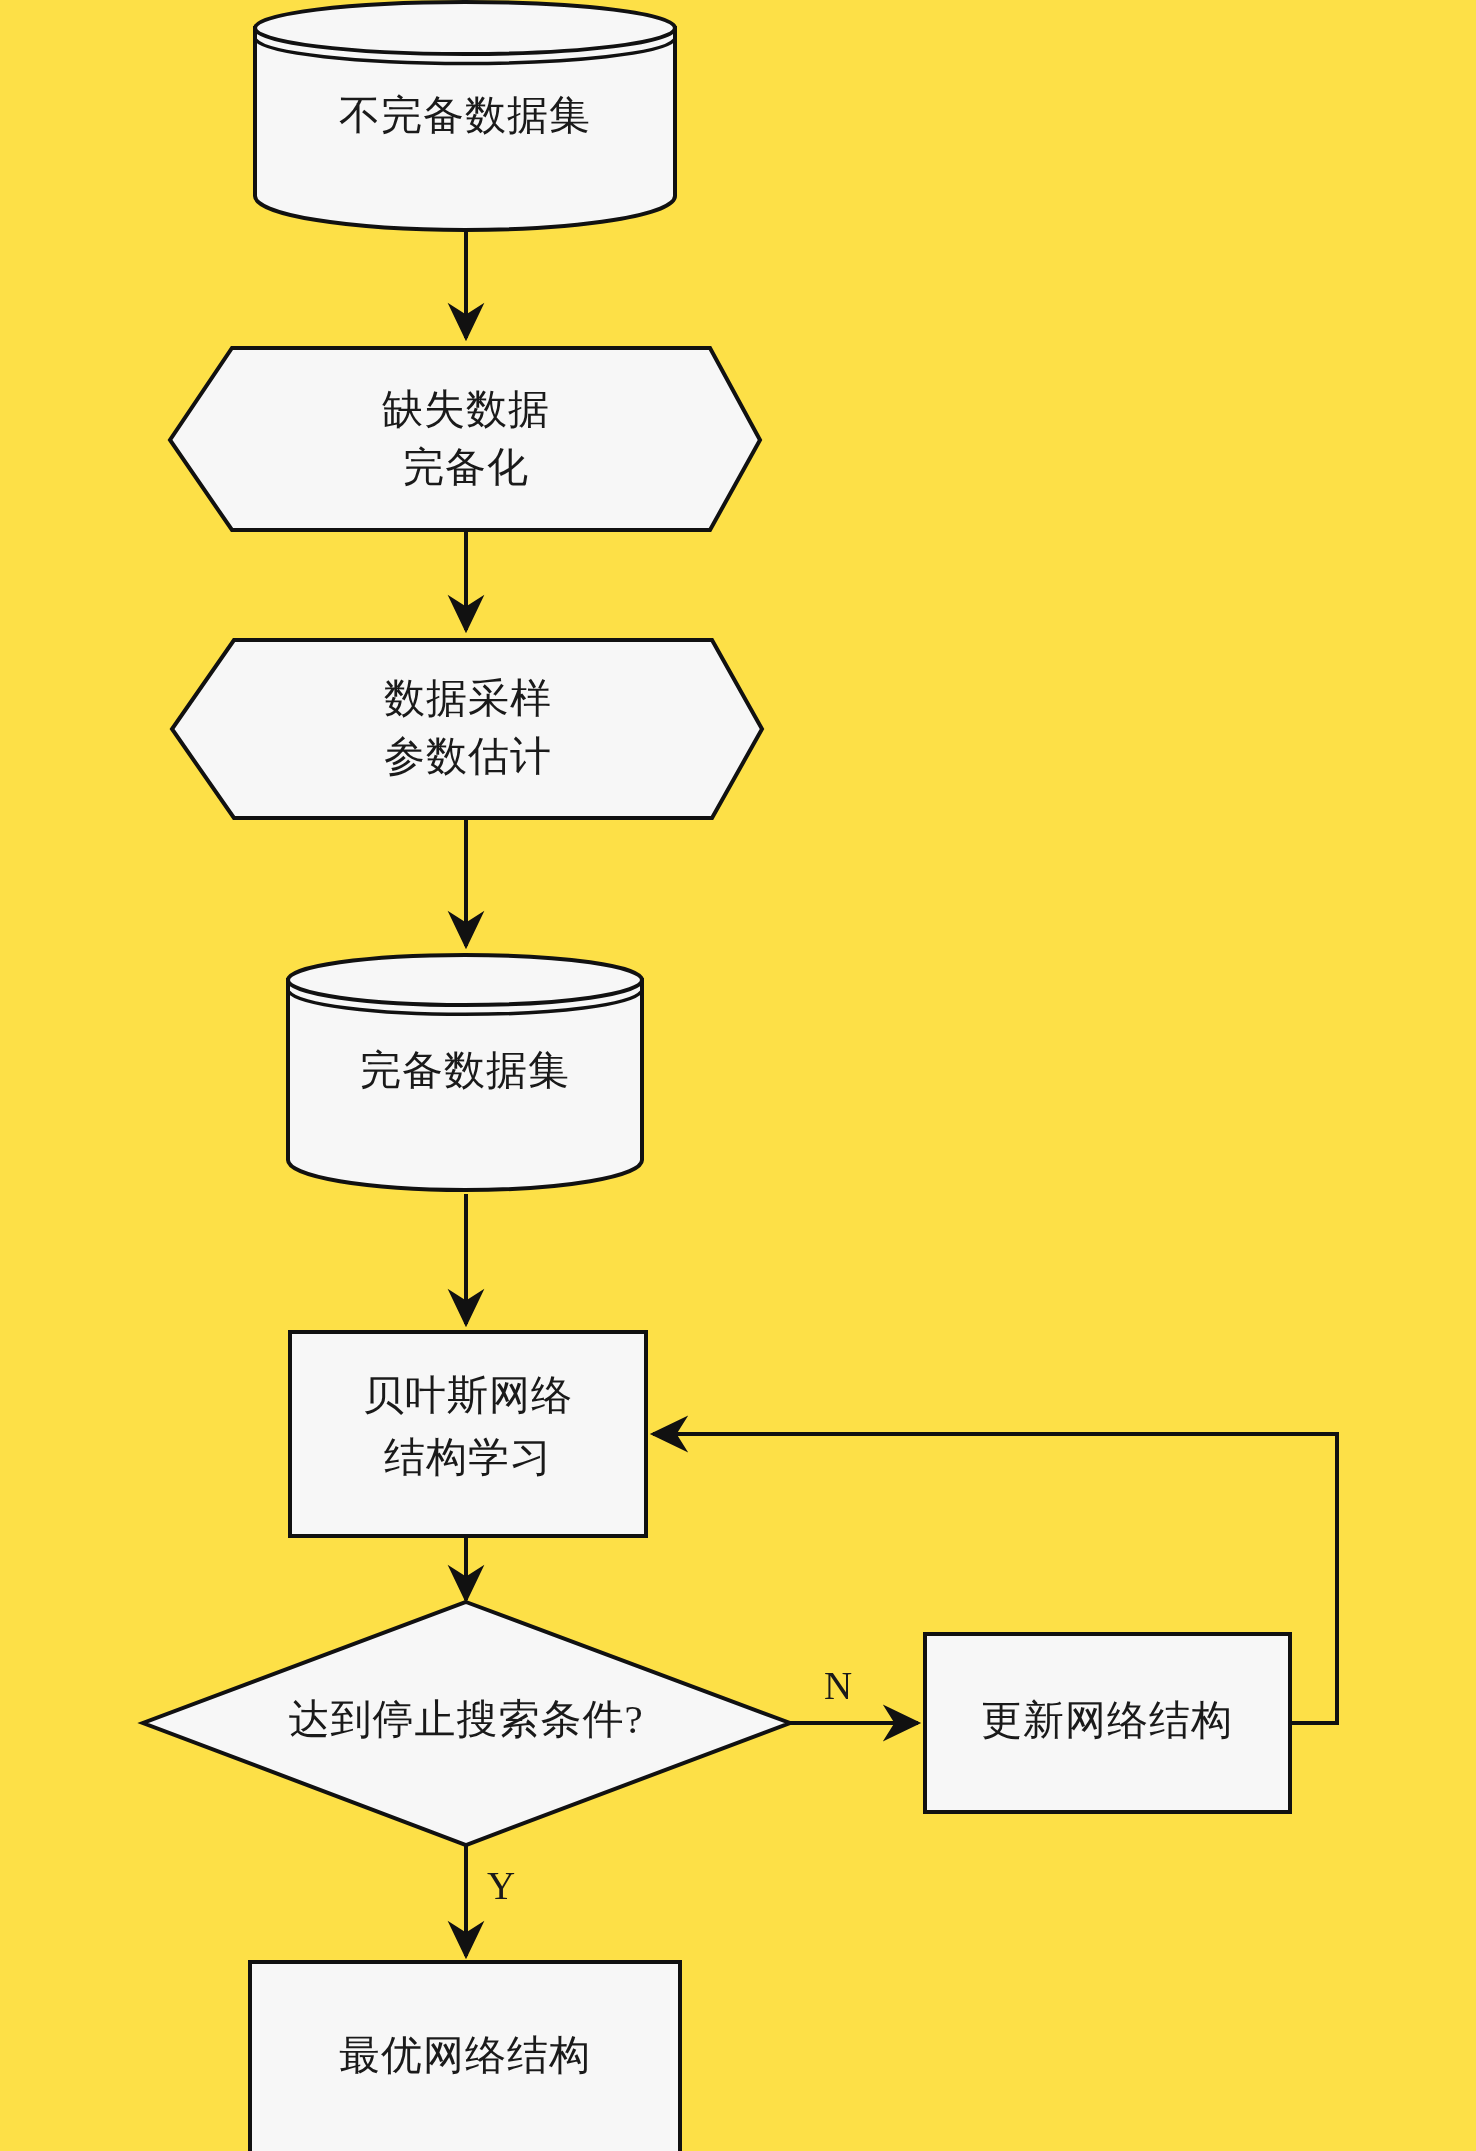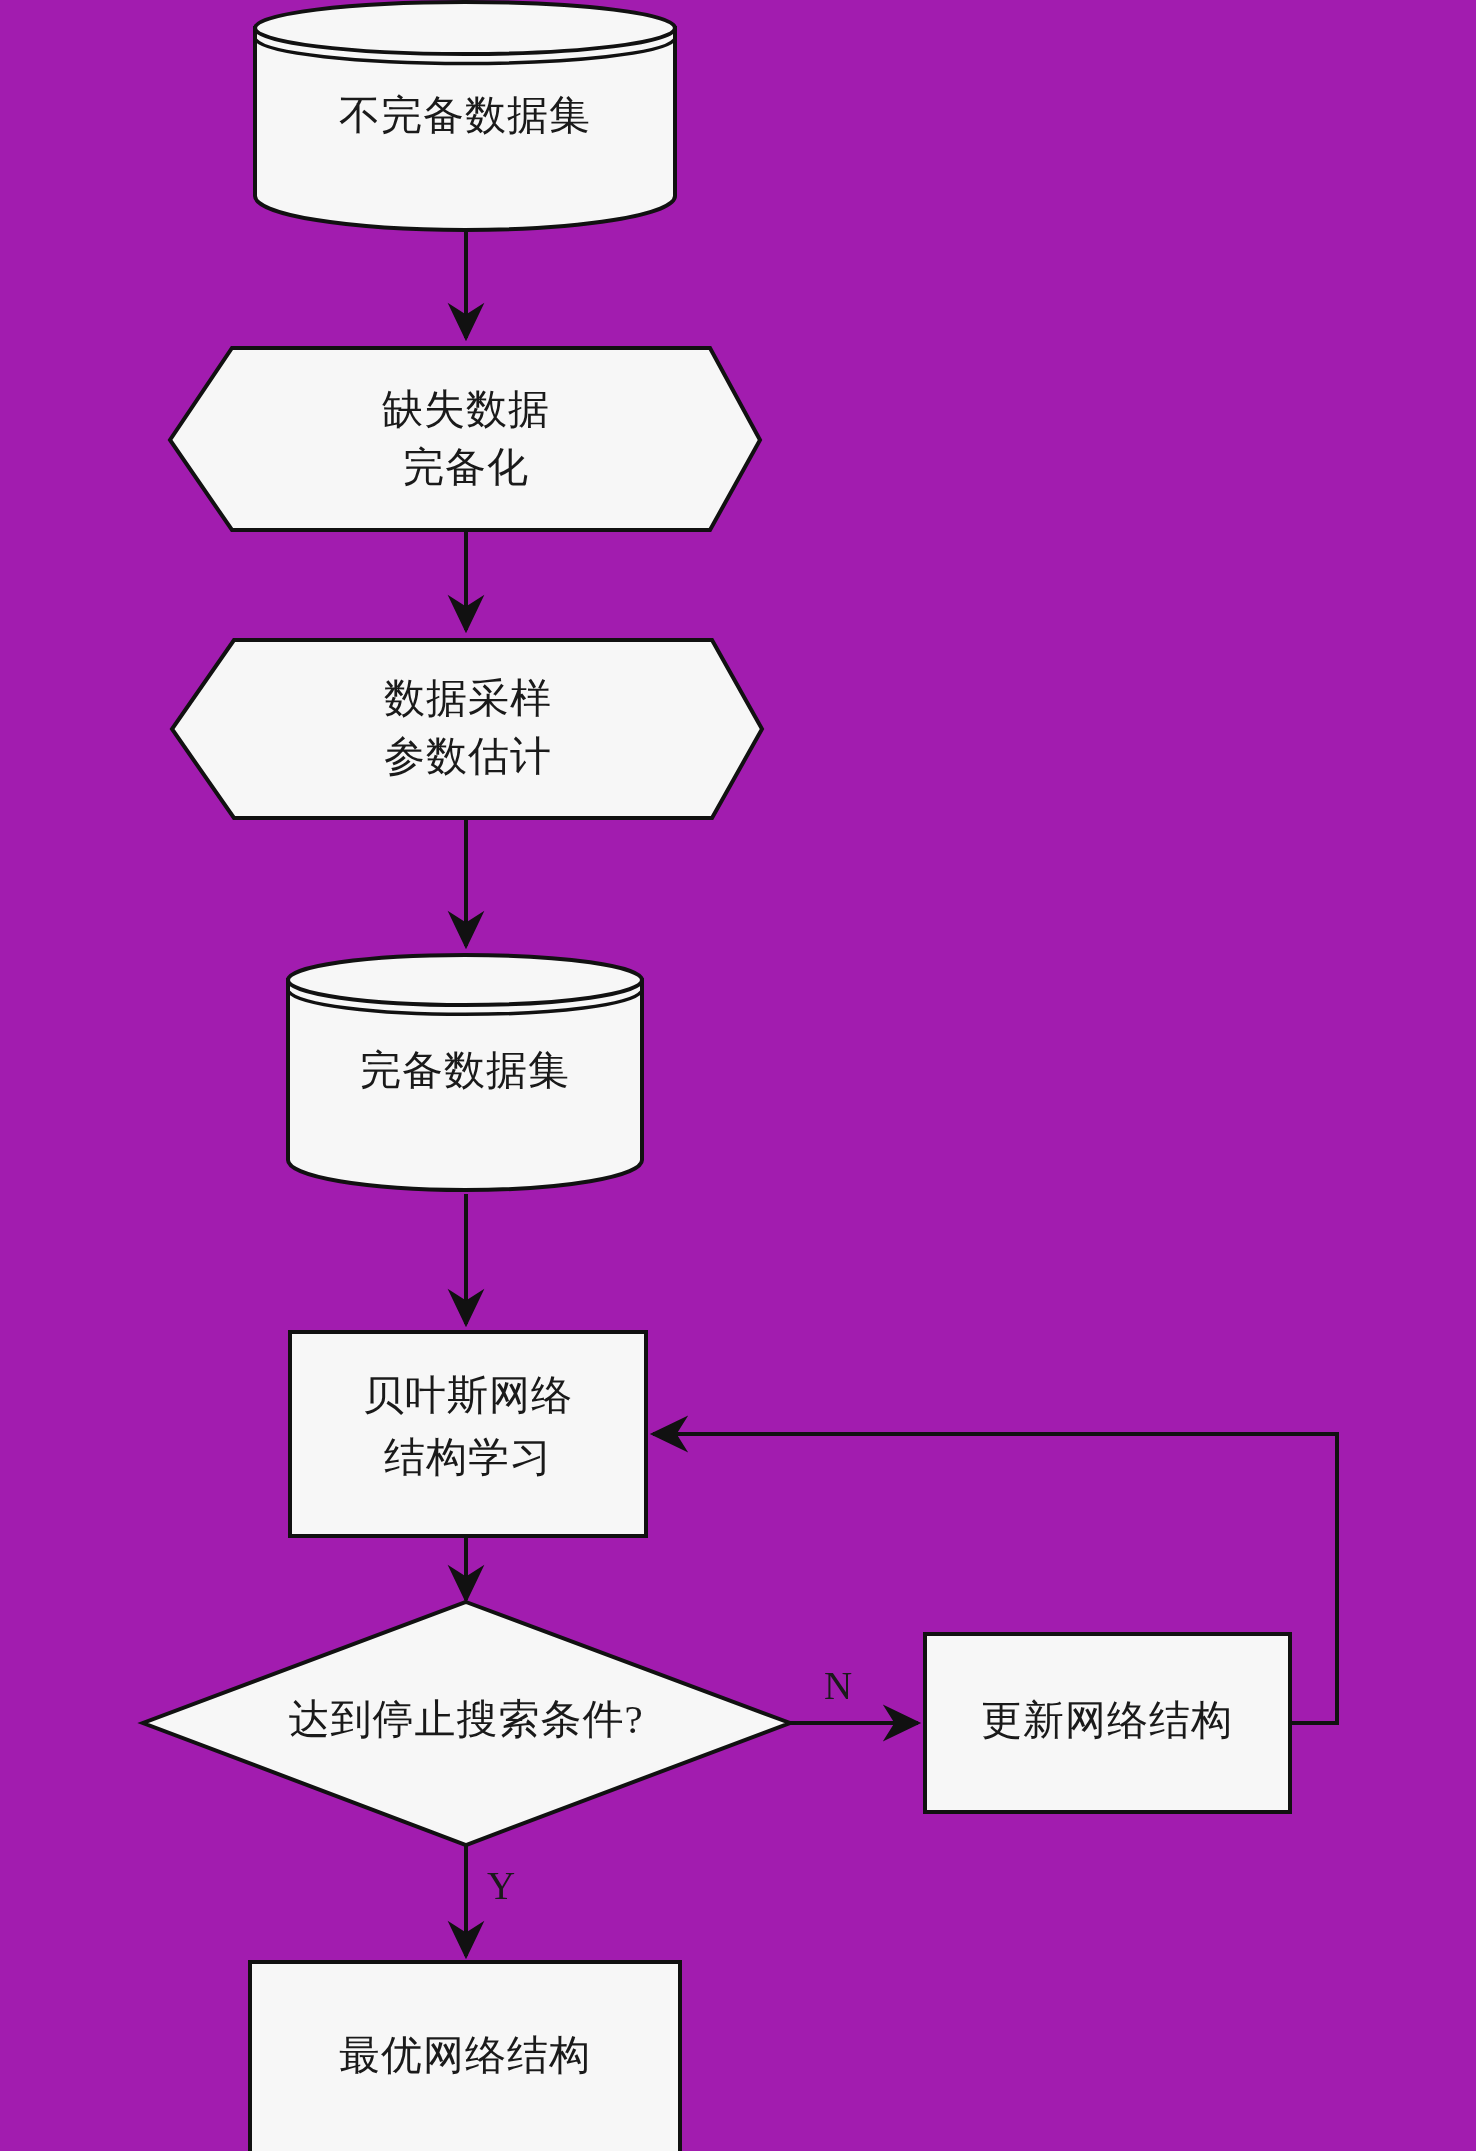--- a/index.html
+++ b/index.html
@@ -10,21 +10,21 @@
   body {
     width: 1476px;
     height: 2151px;
     font-family: "Liberation Serif", "DejaVu Serif", serif;
     overflow: hidden;
   }
   #flowchart-root {
     position: relative;
     width: 1476px;
     height: 2151px;
-    background: #a21caf;
+    background: #fde047;
   }
   svg#flow-svg {
     position: absolute;
     left: 0;
     top: 0;
     width: 1476px;
     height: 2151px;
     display: block;
   }
   .node-shape {

